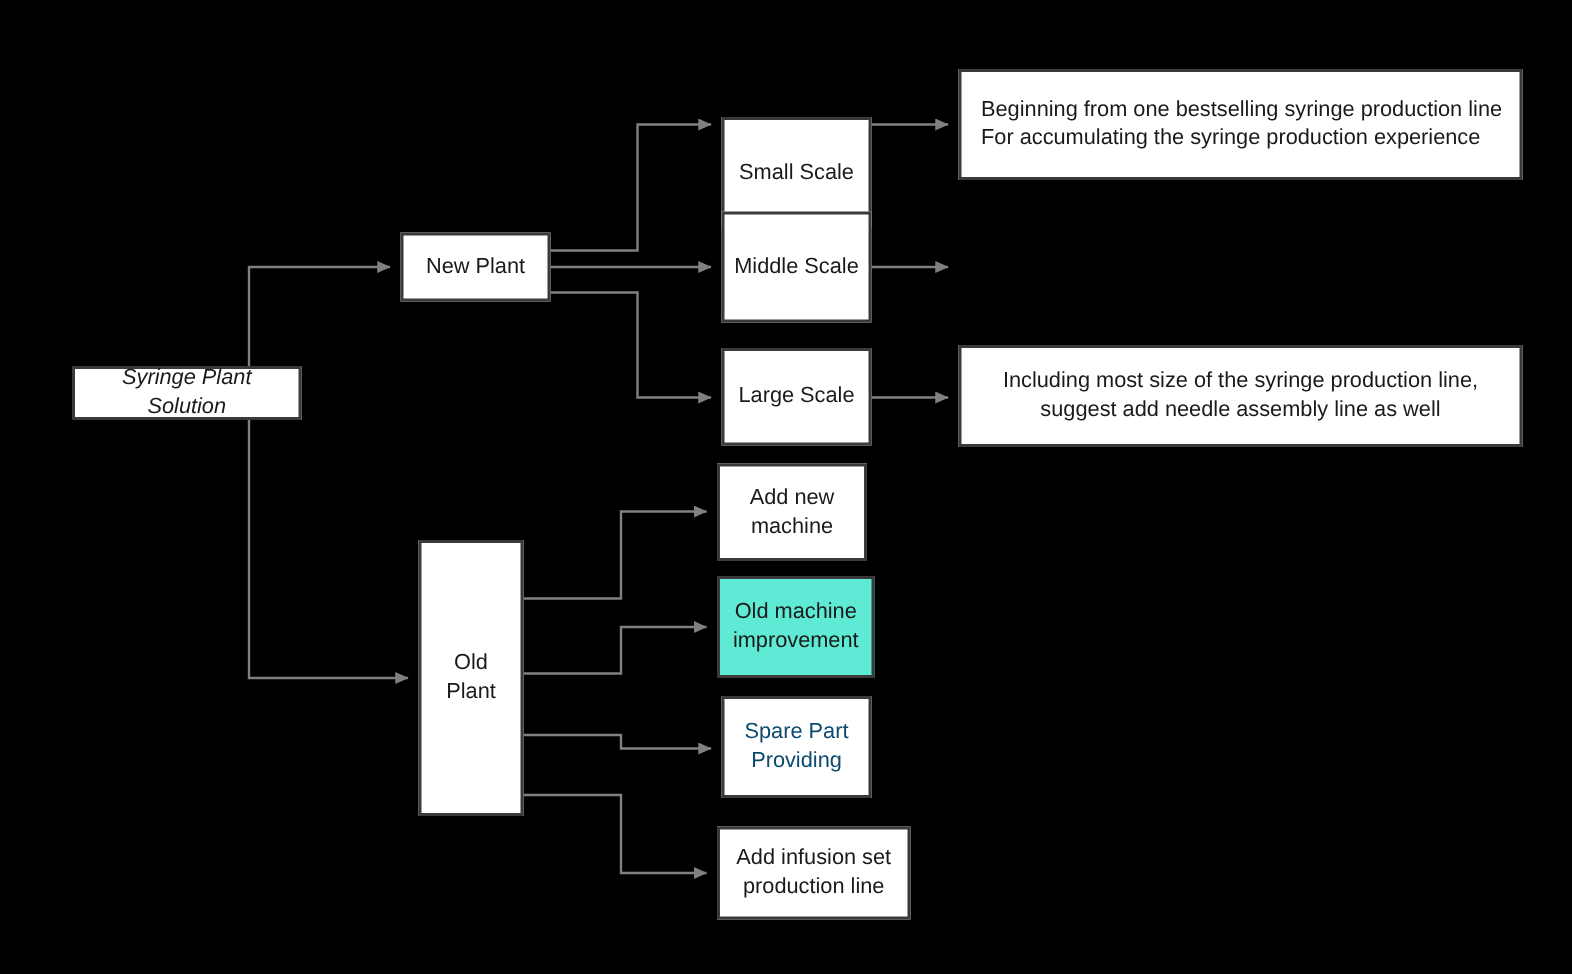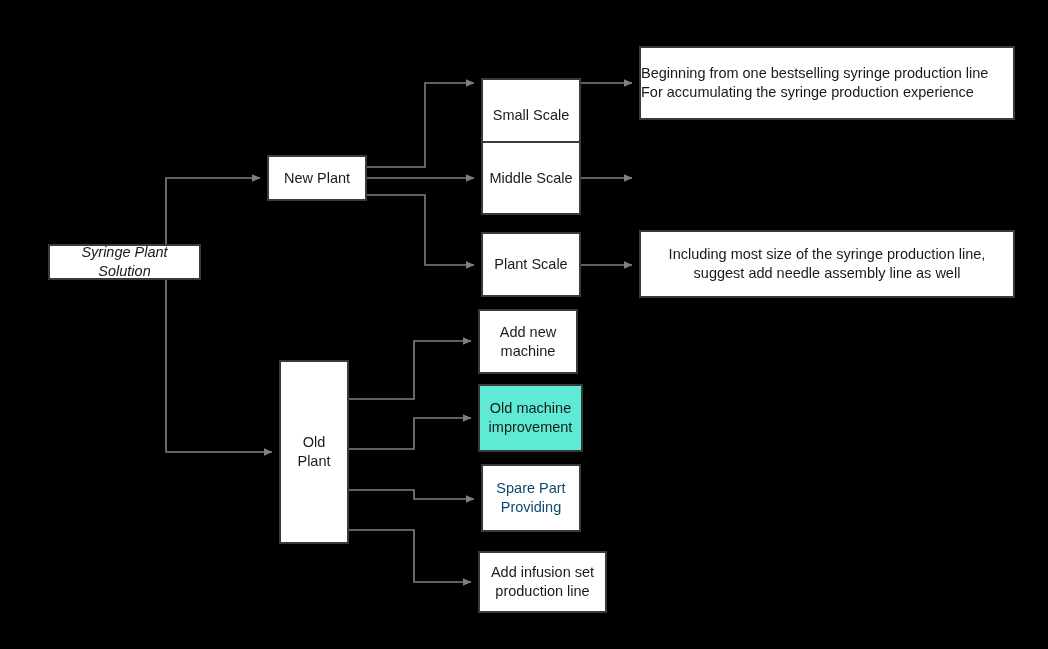--- a/index.html
+++ b/index.html
@@ -29,21 +29,21 @@
     justify-content: center;
     text-align: center;
     line-height: 1.30;
     font-size: 14.5px;
     z-index: 3;
     white-space: pre-line;
   }
   .node.left-align {
     justify-content: flex-start;
     text-align: left;
-    padding-left: 0;
+    padding-left: 13px;
   }
   .node .node-label {
     display: block;
     white-space: pre-line;
   }
   #edge-layer {
     position: absolute;
     left: 0;
     top: 0;
     width: 1048px;
@@ -94,21 +94,21 @@
 
   <div class="node" style="left: 481px; top: 46px; width: 100px; height: 74px; background: rgb(255, 255, 255); border-color: rgb(58, 58, 58); color: rgb(26, 26, 26); margin-top: 32px;">
     <span class="node-label">Small Scale</span>
   </div>
 
   <div class="node" style="left: 481px; top: 141px; width: 100px; height: 74px; background: rgb(255, 255, 255); border-color: rgb(58, 58, 58); color: rgb(26, 26, 26);">
     <span class="node-label">Middle Scale</span>
   </div>
 
   <div class="node" style="left: 481px; top: 232px; width: 100px; height: 65px; background: rgb(255, 255, 255); border-color: rgb(58, 58, 58); color: rgb(26, 26, 26);">
-    <span class="node-label">Plant Scale</span>
+    <span class="node-label">Large Scale</span>
   </div>
 
   <div class="node left-align" style="left: 639px; top: 46px; width: 376px; height: 74px; background: rgb(255, 255, 255); border-color: rgb(58, 58, 58); color: rgb(26, 26, 26);">
     <span class="node-label">Beginning from one bestselling syringe production line
 For accumulating the syringe production experience</span>
   </div>
 
 
   <div class="node" style="left: 639px; top: 230px; width: 376px; height: 68px; background: rgb(255, 255, 255); border-color: rgb(58, 58, 58); color: rgb(26, 26, 26);">
     <span class="node-label">Including most size of the syringe production line,

